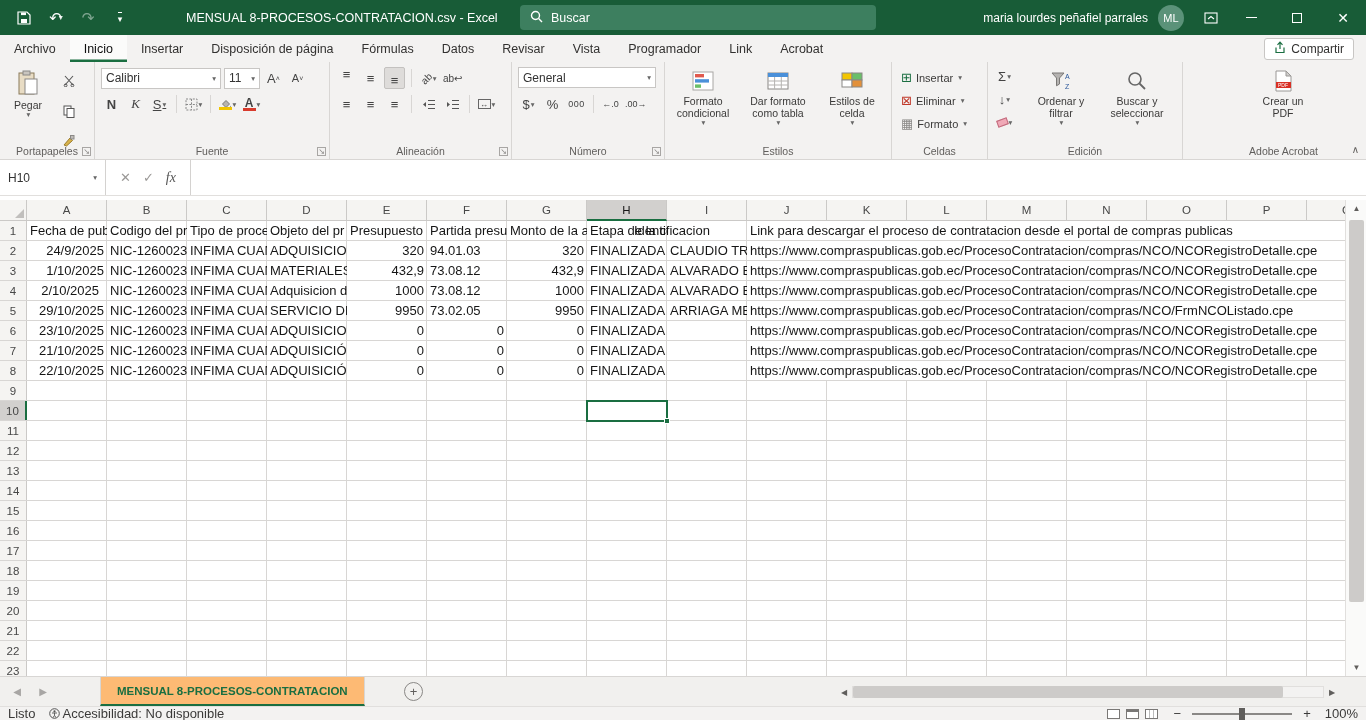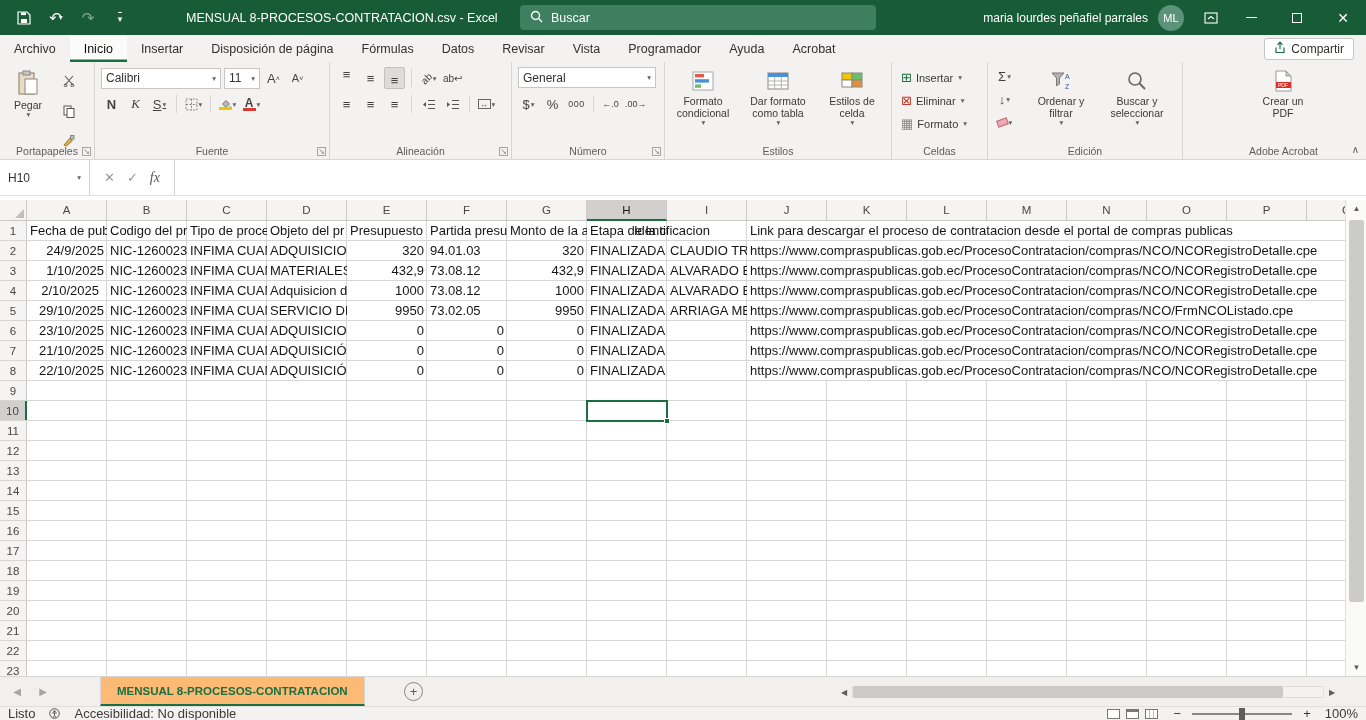--- a/index.html
+++ b/index.html
@@ -46,21 +46,21 @@
   .r2 { position:absolute; top:31px; left:6px; display:flex; align-items:center; gap:3px; }
   .minisep { width:1px; height:18px; background:#d8d6d4; margin:0 3px; }
   .colorbar { display:block; width:13px; height:3px; margin-top:-1px; }
   .stack { display:flex; flex-direction:column; align-items:center; line-height:1; }
   .rowbtn { display:flex; align-items:center; gap:4px; font-size:11px; color:#3b3a39; height:21px; padding:0 3px; }
   .eraser { width:11px; height:7px; background:#f0a9b7; border:1px solid #c06a7c; transform:rotate(-20deg); display:inline-block; }
   .rot { display:inline-block; transform:rotate(-45deg); font-size:10px; }
   .collapse { position:absolute; right:7px; bottom:4px; font-size:10px; color:#605e5c; }
   
   .fbar { position:absolute; left:0; top:160px; width:1366px; height:36px; background:#fff; border-bottom:1px solid #e1dfdd; display:flex; align-items:stretch; }
-  .namebox { width:90px; display:flex; align-items:center; justify-content:space-between; padding:0 8px; border-right:1px solid #d4d2d0; font-size:12px; color:#333; }
+  .namebox { width:106px; display:flex; align-items:center; justify-content:space-between; padding:0 8px; border-right:1px solid #d4d2d0; font-size:12px; color:#333; }
   .fbtns { display:flex; align-items:center; gap:12px; padding:0 14px; border-right:1px solid #d4d2d0; color:#9a9896; font-size:13px; }
   .fx { font-family:"Liberation Serif","DejaVu Serif",serif; font-style:italic; color:#555; font-size:14px; }
   .finput { flex:1; }
   
   #grid { position:absolute; left:0; top:200px; width:1345px; height:476px; overflow:hidden; background:#fff; }
   .corner { position:absolute; left:0; top:0; width:27px; height:21px; background:#f5f4f2; border-right:1px solid #cbc9c7; border-bottom:1px solid #cbc9c7; }
   .corner:after { content:""; position:absolute; right:2px; bottom:2px; border-left:9px solid transparent; border-bottom:9px solid #c1bfbd; }
   .colhead { position:absolute; top:0; height:21px; background:#f5f4f2; border-right:1px solid #cbc9c7; border-bottom:1px solid #cbc9c7; display:flex; align-items:center; justify-content:center; font-size:11.5px; color:#474747; }
   .colhead.sel { background:#d2d0ce; border-bottom:2px solid #1a6e41; color:#161616; }
   .grow { position:absolute; left:0; width:1345px; height:20px; border-bottom:1px solid #d8d6d4; }
@@ -87,21 +87,21 @@
   .hthumb { position:absolute; left:17px; top:2px; width:430px; height:12px; background:#cdcbc9; border-radius:2px; }
   
   .status { position:absolute; left:0; top:706px; width:1366px; height:14px; background:#f3f2f1; border-top:1px solid #e1dfdd; display:flex; align-items:center; font-size:13px; color:#3b3a39; }
   .st-left { display:flex; align-items:center; gap:14px; margin-left:8px; }
   .st-right { margin-left:auto; display:flex; align-items:center; margin-right:8px; gap:6px; }
   .vic { width:13px; height:10px; border:1px solid #7a7876; background:#fff; }
   .vic.mid { border-top-width:3px; }
   .vic.brk { background:repeating-linear-gradient(90deg,#fff 0 3px,#bbb 3px 4px); }
   .ztrack { width:100px; height:2px; background:#8a8886; position:relative; margin:0 5px; }
   .zthumb { position:absolute; left:47px; top:-5px; width:6px; height:12px; background:#605e5c; }
-  .acc { display:flex; align-items:center; gap:14px; }
+  .acc { display:flex; align-items:center; gap:2px; }
 </style>
 </head>
 <body>
 
 <div class="titlebar">
   <div class="qat">
     <div class="qbtn">
       <svg width="14" height="14" viewBox="0 0 14 14">
           <path d="M1 1 h9 l3 3 v9 h-12 z" fill="none" stroke="#fff" stroke-width="1.2"></path>
           <rect x="4" y="8" width="6" height="4" fill="#fff"></rect>
@@ -147,21 +147,21 @@
   <div id="tabs" style="display:flex;">
       <div class="tab">Archivo</div>
       <div class="tab active">Inicio</div>
       <div class="tab">Insertar</div>
       <div class="tab">Disposición de página</div>
       <div class="tab">Fórmulas</div>
       <div class="tab">Datos</div>
       <div class="tab">Revisar</div>
       <div class="tab">Vista</div>
       <div class="tab">Programador</div>
-      <div class="tab">Ayuda</div>
+      <div class="tab">Link</div>
       <div class="tab">Acrobat</div>
     </div>
   <button class="share">
     <span>
       <svg width="12" height="13" viewBox="0 0 12 13">
           <path d="M6 8 V1.5 M3.5 3.8 L6 1.2 L8.5 3.8" fill="none" stroke="#1a6e41" stroke-width="1.2"></path>
           <path d="M2 6.5 v5 h8 v-5" fill="none" stroke="#1a6e41" stroke-width="1.2"></path>
         </svg>
     </span>
     <span>Compartir</span>

